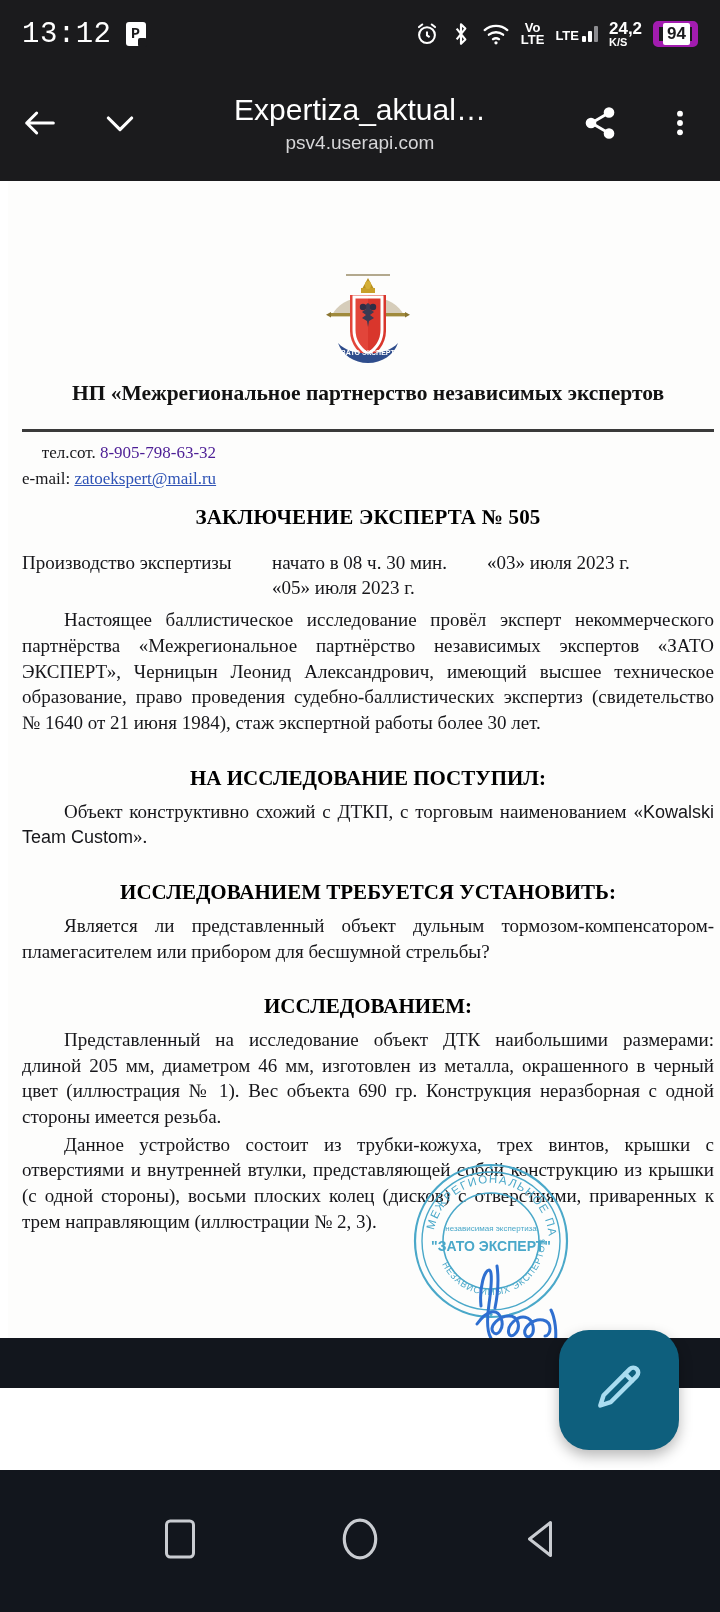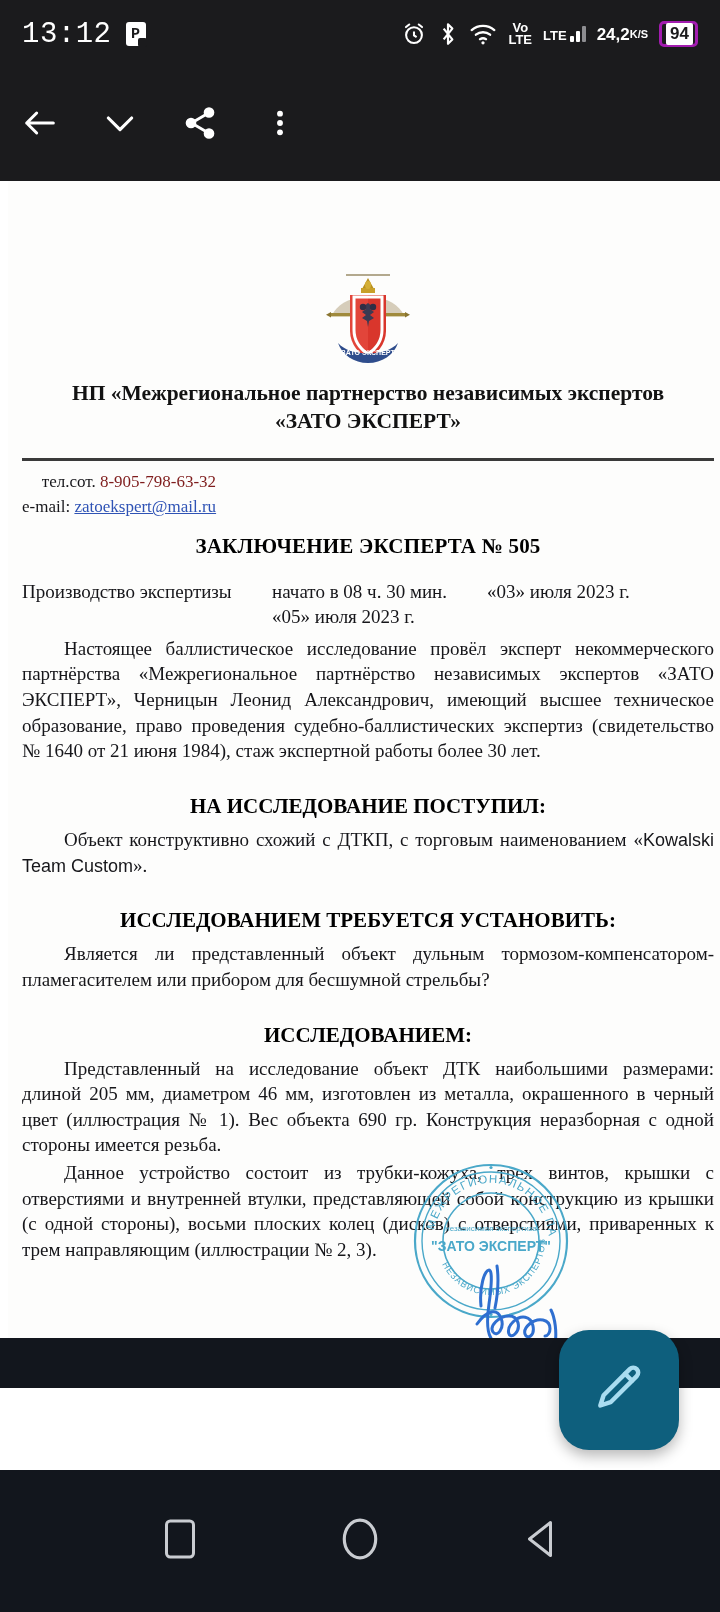--- a/index.html
+++ b/index.html
@@ -27,34 +27,34 @@
   }
   .sb-appicon::after{
     content:""; position:absolute; right:-1px; bottom:-1px;
     width:9px;height:9px;background:#1b1b1d; border-radius:2px;
   }
   .sb-right{ display:flex; align-items:center; gap:11px; }
   .sb-right svg{ display:block; }
   .stk{ display:flex;flex-direction:column;align-items:center;line-height:.95;
         font-size:13px; font-weight:bold; }
   .stk small{ font-size:13px; }
-  .speed{ display:flex;flex-direction:row;align-items:center;line-height:1;}
+  .speed{ display:flex;flex-direction:column;line-height:1;}
   .speed .v{ font-size:17px; font-weight:bold;}
   .speed .u{ font-size:11px; font-weight:bold;}
   .lte-sig{ display:flex; align-items:flex-end; gap:2px; }
   .bars{ display:flex; align-items:flex-end; gap:2px; height:16px;}
   .bars i{ display:block; width:4px; background:#ffffff; border-radius:1px;}
   .bars i:nth-child(1){height:6px;}
   .bars i:nth-child(2){height:11px;}
   .bars i:nth-child(3){height:16px; background:#8d8d91;}
   .batt{
     display:flex; align-items:center; gap:2px;
   }
   .batt-shell{
-    border:3px solid #a21caf;border-radius:5px;height:26px;display:flex;
+    border:6px solid #a21caf;border-radius:5px;height:26px;display:flex;
     align-items:center;padding:0 2px 0 4px;
   }
   .batt-shell .fill{
     background:#ffffff;color:#1b1b1d;border-radius:2px;font-size:17px;
     font-weight:bold;padding:0 4px;line-height:22px;
   }
 
   
   .appbar{
     position:absolute; top:68px; left:0; width:720px; height:113px;
@@ -85,21 +85,21 @@
 
   .rule-top{
     height:3px; background:#3a3a3a; margin:22px 0 8px 0;
   }
   .contact{
     display:flex; justify-content:space-between; align-items:flex-start;
     font-size:17px; line-height:1.5; color:#16161a;
   }
   .contact .left div, .contact .right div{ white-space:nowrap; }
   .contact .right{ text-align:right; }
-  .phone{ color:#7f1d1d; }
+  .phone{ color:#4c1d95; }
   .mail{ color:#2f53b5; text-decoration:underline; }
 
   .doc-title{
     text-align:center; font-weight:bold; font-size:21px;
     margin-top:14px; letter-spacing:.2px;
   }
 
   .dates{
     margin-top:22px; font-size:19px; color:#16161a;
     display:grid; grid-template-columns: 250px 215px auto; row-gap:3px;
@@ -214,20 +214,24 @@
       </svg>
     </span>
   </div>
   <div class="ab-btn">
     <span>
       <svg width="40" height="40" viewBox="0 0 24 24" fill="none" stroke="#fff" stroke-width="1.9" stroke-linecap="round" stroke-linejoin="round">
         <path d="M5 9l7 7 7-7"></path>
       </svg>
     </span>
   </div>
+  <div class="ab-title-wrap">
+    <div class="ab-title">Expertiza_aktual…</div>
+    <div class="ab-sub">psv4.userapi.com</div>
+  </div>
   <div class="ab-btn">
     <span>
       <svg width="36" height="36" viewBox="0 0 24 24" fill="none" stroke="#fff" stroke-width="1.9">
         <circle cx="18" cy="5" r="2.6" fill="#fff"></circle>
         <circle cx="6" cy="12" r="2.6" fill="#fff"></circle>
         <circle cx="18" cy="19" r="2.6" fill="#fff"></circle>
         <path d="M8.3 10.8 15.7 6.5M8.3 13.2l7.4 4.3"></path>
       </svg>
     </span>
   </div>
@@ -271,21 +275,20 @@
           <circle cx="49" cy="38" r="3.2" fill="#2f2e45"></circle>
 
           <path d="M14 74 C26 88 62 88 74 74 C70 86 58 94 44 94 C30 94 18 86 14 74 Z" fill="#2f4d8c"></path>
           <text x="44" y="86" font-size="7" font-family="Liberation Sans, sans-serif" fill="#ffffff" text-anchor="middle" font-weight="bold">ЗАТО ЭКСПЕРТ</text>
         </svg>
       </div>
     </div>
 
     <div class="org">
       <div>НП «Межрегиональное партнерство независимых экспертов</div>
-      <div>«ЗАТО ЭКСПЕРТ»</div>
     </div>
 
     <div class="rule-top"></div>
 
     <div class="contact">
       <div class="right">
         <div>
           <span>тел.сот.</span>
           <span class="phone">8-905-798-63-32</span>
         </div>

